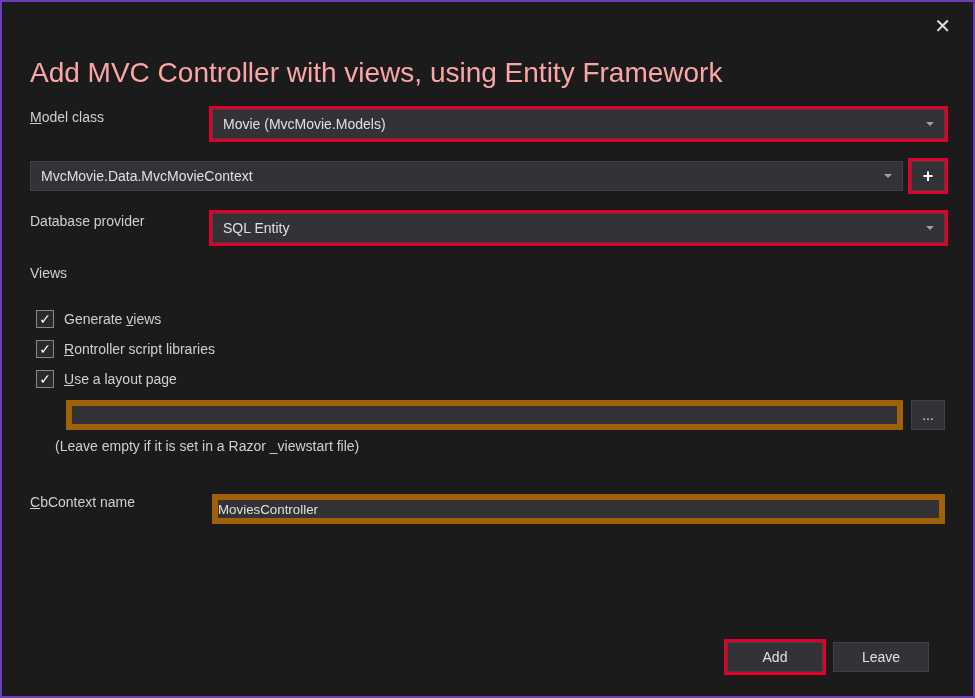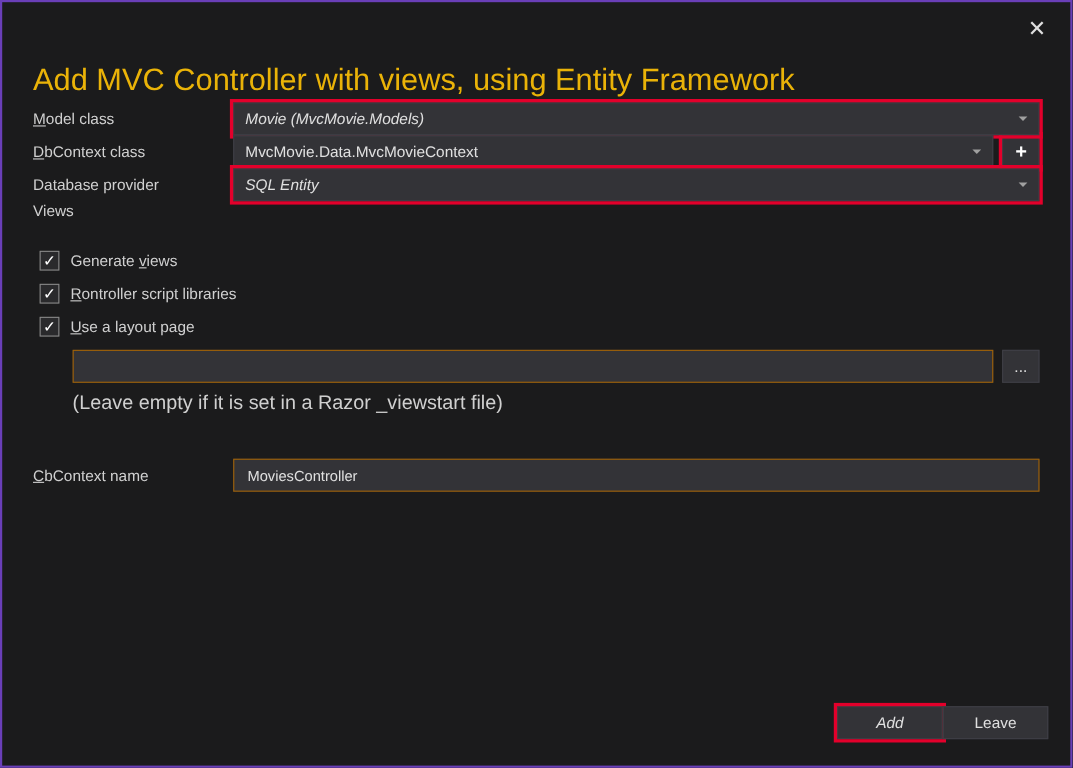--- a/index.html
+++ b/index.html
@@ -19,29 +19,30 @@
       top: 8px;
       right: 14px;
       font-size: 20px;
       color: #e0e0e0;
       cursor: pointer;
       padding: 4px 8px;
     }
     .dialog-title {
       font-size: 28px;
       font-weight: 300;
-      color: #eab308;
-      padding: 55px 28px 4px 28px;
+      color: #fca5a5;
+      padding: 55px 28px 20px 28px;
     }
     .form-area {
       padding: 0 28px;
     }
     .form-row {
       display: flex;
-      align-items: center;
+      align-items: flex-start;
+      margin-bottom: 22px;
     }
     .form-label {
       width: 182px;
       flex-shrink: 0;
       color: #d0d0d0;
     }
     .underline { text-decoration: underline; }
     .combo-container {
       flex: 1;
       display: flex;
@@ -63,21 +64,21 @@
     .combo .caret {
       position: absolute;
       right: 10px;
       top: 50%;
       transform: translateY(-50%);
       width: 0; height: 0;
       border-left: 4px solid transparent;
       border-right: 4px solid transparent;
       border-top: 4px solid #a0a0a0;
     }
-    .highlight-red { outline: 3px solid #e3002b; outline-offset: 0; font-style: italic; }
+    .highlight-red { outline: 3px solid #e3002b; outline-offset: 0; }
     .plus-btn {
       width: 34px;
       height: 30px;
       background: #333337;
       border: 1px solid #3f3f46;
       color: #fff;
       font-size: 18px;
       font-weight: bold;
       display: flex;
       align-items: center;
@@ -112,51 +113,51 @@
       display: flex;
       gap: 8px;
       margin-left: 36px;
       margin-top: 6px;
       margin-bottom: 8px;
     }
     .text-input {
       flex: 1;
       height: 30px;
       background: #333337;
-      border: 1px solid #a16207;
-      color: #e0e0e0;
-      padding: 0 12px;
+      border: 6px solid #a16207;
+      color: #e0e0e0;
+      padding: 0 0;
       outline: none;
     }
     .browse-btn {
       width: 34px;
       height: 30px;
       background: #333337;
       border: 1px solid #3f3f46;
       color: #e0e0e0;
       display: flex;
       align-items: center;
       justify-content: center;
       cursor: pointer;
     }
     .hint-text {
       color: #d0d0d0;
-      margin-left: 36px;
+      margin-left: 25px;
       margin-top: 6px;
-      font-size: 18px;
+      font-size: 14px;
     }
     .controller-name-row {
       margin-top: 40px;
     }
     .button-bar {
       position: absolute;
       bottom: 24px;
-      right: 20px;
-      display: flex;
-      gap: 0;
+      right: 44px;
+      display: flex;
+      gap: 10px;
     }
     .btn {
       min-width: 96px;
       height: 30px;
       background: #333337;
       border: 1px solid #3f3f46;
       color: #e0e0e0;
       display: flex;
       align-items: center;
       justify-content: center;
@@ -181,23 +182,20 @@
     </div>
     <div class="combo-container">
       <div class="combo highlight-red">
         <span>Movie (MvcMovie.Models)</span>
         <span class="caret"></span>
       </div>
     </div>
   </div>
 
   <div class="form-row">
-    <div class="form-label">
-      <span class="underline">D</span><span>bContext class</span>
-    </div>
     <div class="combo-container">
       <div class="combo">
         <span>MvcMovie.Data.MvcMovieContext</span>
         <span class="caret"></span>
       </div>
       <div class="plus-btn highlight-red">
         <span>+</span>
       </div>
     </div>
   </div>

